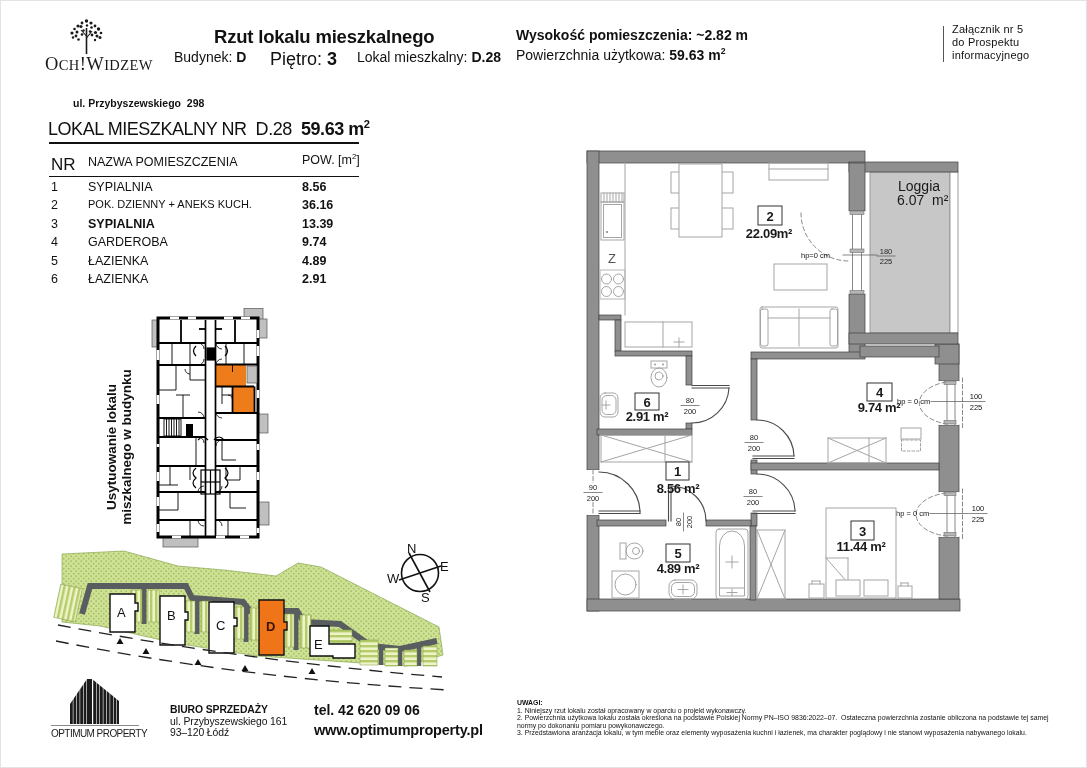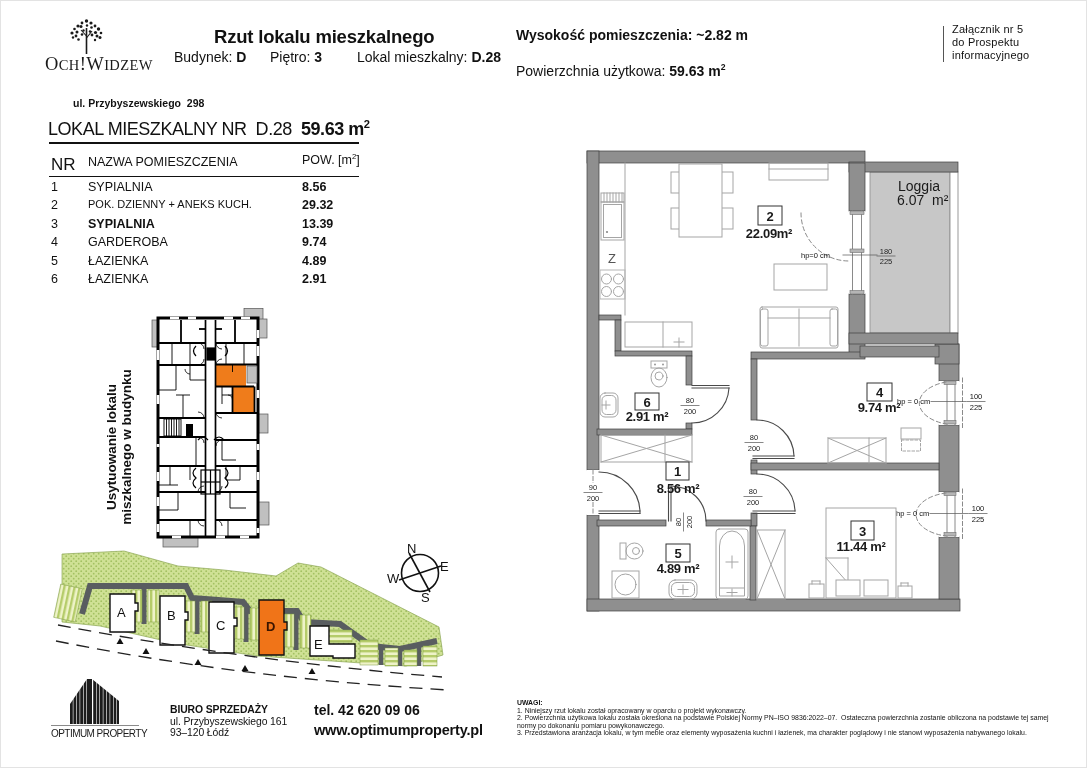--- a/index.html
+++ b/index.html
@@ -47,27 +47,27 @@
         <circle cx="50" cy="17.5" r="1.2"></circle>
   </g>
   <text x="5" y="56" font-family="Liberation Serif, serif" font-size="18.5" letter-spacing="0.4" fill="#1a1a1a">O<tspan font-size="14.5">CH</tspan>!W<tspan font-size="14.5">IDZEW</tspan></text>
 </svg>
 </div>
 
 <div class="abs b" style="left:174px;top:26px;font-size:18.5px;letter-spacing:-0.2px;margin-left:40px;">Rzut lokalu mieszkalnego</div>
 
 <div class="abs" style="left:174px;top:49px;font-size:14px;">Budynek:&nbsp;<span class="b">D</span></div>
 
-<div class="abs" style="left:270px;top:49px;font-size:14px;">Piętro:&nbsp;<span class="b">3</span></div>
+<div class="abs" style="left:270px;top:49px;font-size:18px;">Piętro:&nbsp;<span class="b">3</span></div>
 
 <div class="abs" style="left:357px;top:49px;font-size:14px;">Lokal mieszkalny:&nbsp;<span class="b">D.28</span></div>
 
 <div class="abs b" style="left:516px;top:27px;font-size:14px;">Wysokość pomieszczenia:&nbsp;~2.82 m</div>
 
-<div class="abs" style="left:516px;top:63px;font-size:14px;">Powierzchnia użytkowa:&nbsp;<span class="b">59.63&nbsp;m<sup>2</sup></span></div>
+<div class="abs" style="left:516px;top:47px;font-size:14px;">Powierzchnia użytkowa:&nbsp;<span class="b">59.63&nbsp;m<sup>2</sup></span></div>
 
 <div class="abs" style="left:943px;top:26px;width:1px;height:36px;background:#555;"></div>
 
 <div class="abs" style="left:952px;top:23px;font-size:11px;line-height:12.9px;letter-spacing:0.2px;">Załącznik nr 5<br>do Prospektu<br>informacyjnego</div>
 
 <div class="abs b" style="left:49px;top:97px;font-size:10.5px;margin-left:24px;">ul. Przybyszewskiego&nbsp; 298</div>
 
 <div class="abs" style="left:48px;top:119px;font-size:18px;letter-spacing:-0.45px;">LOKAL MIESZKALNY NR&nbsp; D.28&nbsp; <span class="b">59.63&nbsp;m<sup>2</sup></span></div>
 
 <div class="abs" style="left:49px;top:142px;width:310px;height:1.6px;background:#111;"></div>
@@ -79,21 +79,21 @@
 <div class="abs" style="left:302px;top:153px;font-size:12.5px;">POW. [m<sup>2</sup>]</div>
 
 <div class="abs" style="left:49px;top:176px;width:310px;height:1.4px;background:#111;"></div>
 
 <div class="abs" style="left:51px;top:180px;font-size:12.5px;">1</div>
 <div class="abs" style="left:88px;top:180px;font-size:12.5px;">SYPIALNIA</div>
 <div class="abs b" style="left:302px;top:180px;font-size:12.5px;">8.56</div>
 
 <div class="abs" style="left:51px;top:198px;font-size:12.5px;">2</div>
 <div class="abs" style="left:88px;top:198px;font-size:11px;">POK. DZIENNY + ANEKS KUCH.</div>
-<div class="abs b" style="left:302px;top:198px;font-size:12.5px;">29.32</div>
+<div class="abs b" style="left:302px;top:198px;font-size:12.5px;">36.16</div>
 
 <div class="abs" style="left:51px;top:217px;font-size:12.5px;">3</div>
 <div class="abs" style="left:88px;top:217px;font-size:12.5px;font-weight:bold;">SYPIALNIA</div>
 <div class="abs b" style="left:302px;top:217px;font-size:12.5px;">13.39</div>
 
 <div class="abs" style="left:51px;top:235px;font-size:12.5px;">4</div>
 <div class="abs" style="left:88px;top:235px;font-size:12.5px;">GARDEROBA</div>
 <div class="abs b" style="left:302px;top:235px;font-size:12.5px;">9.74</div>
 
 <div class="abs" style="left:51px;top:254px;font-size:12.5px;">5</div>

